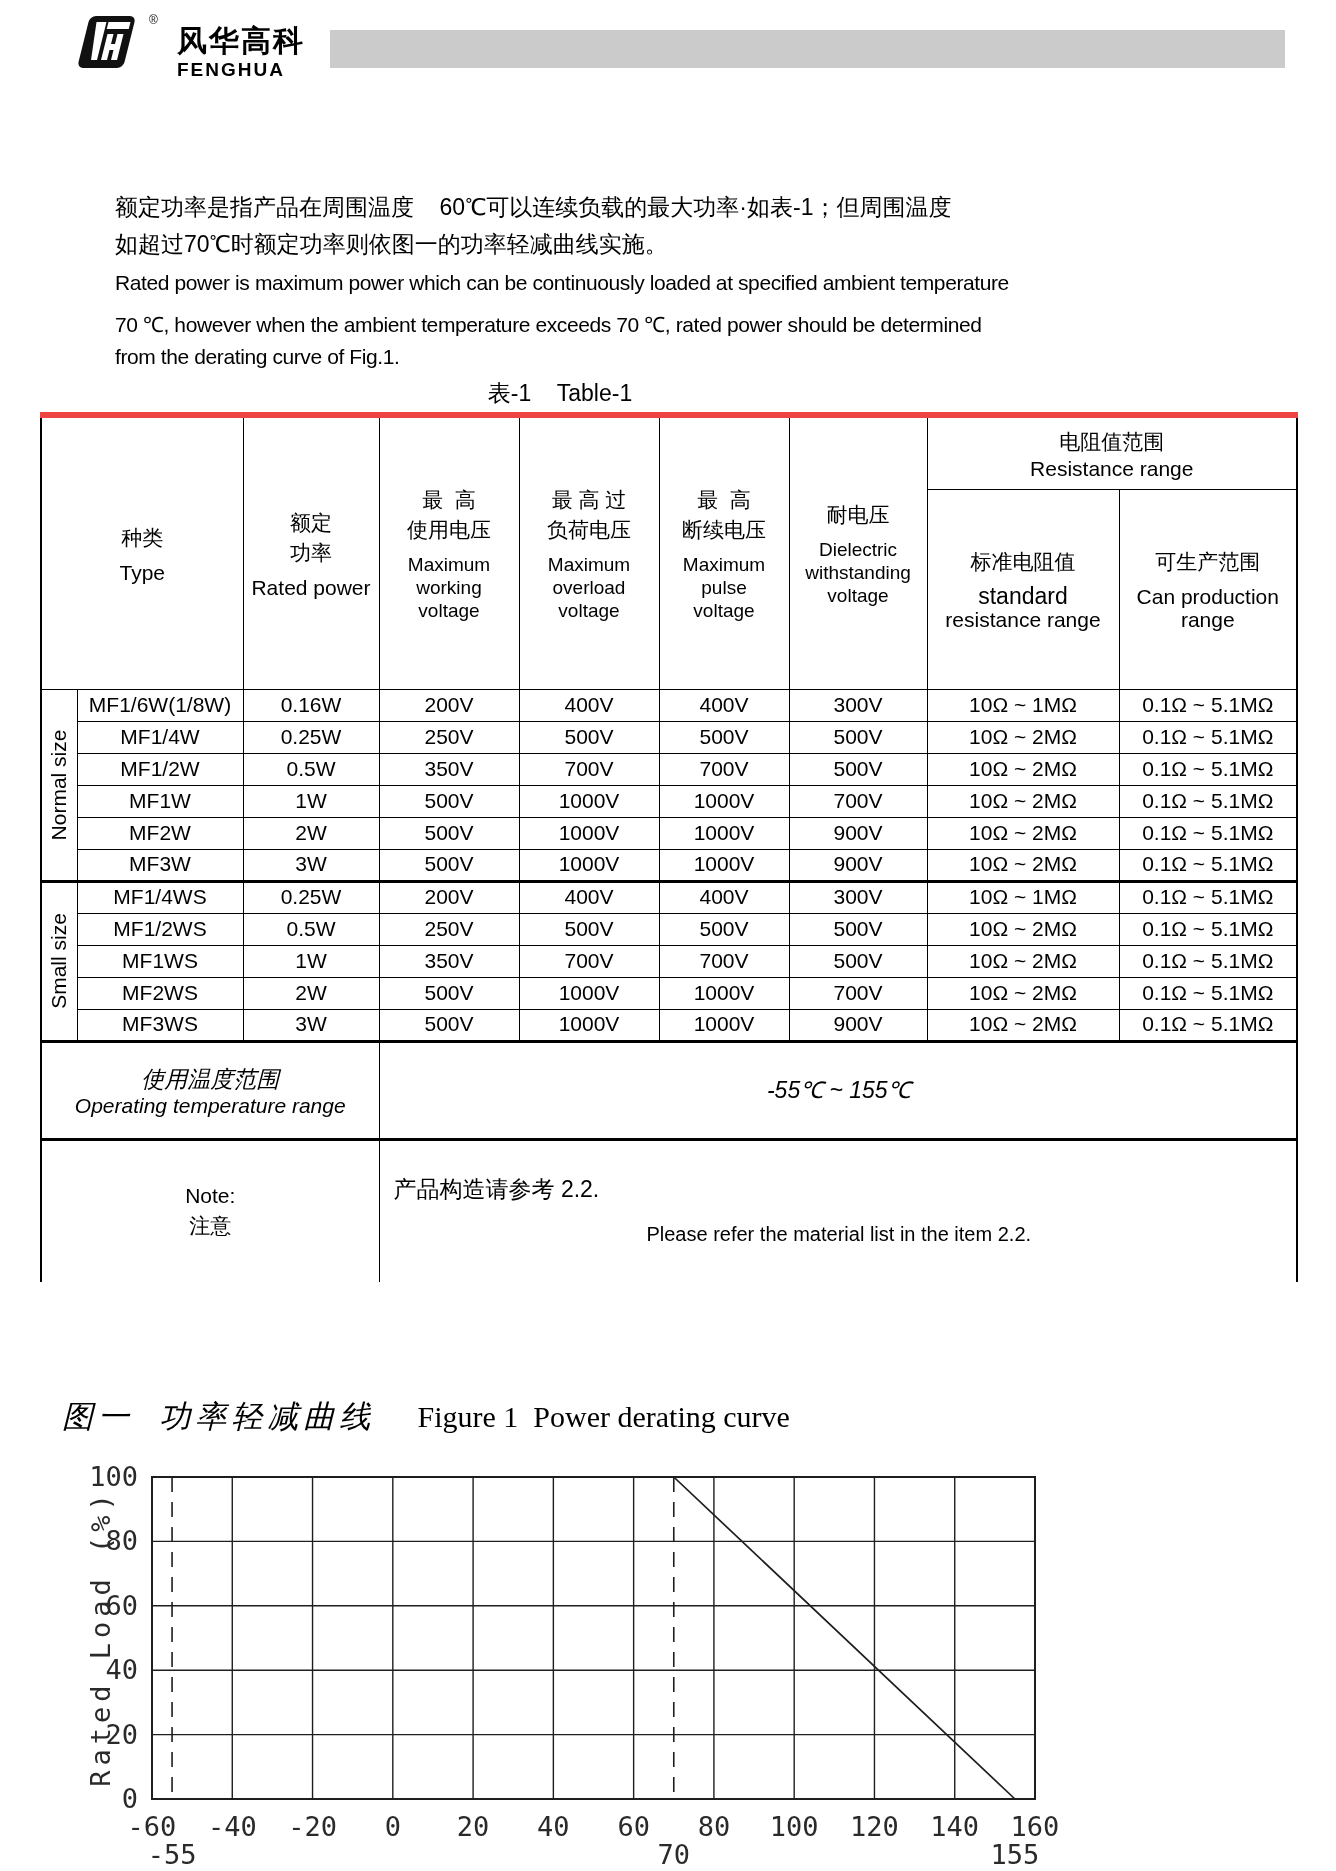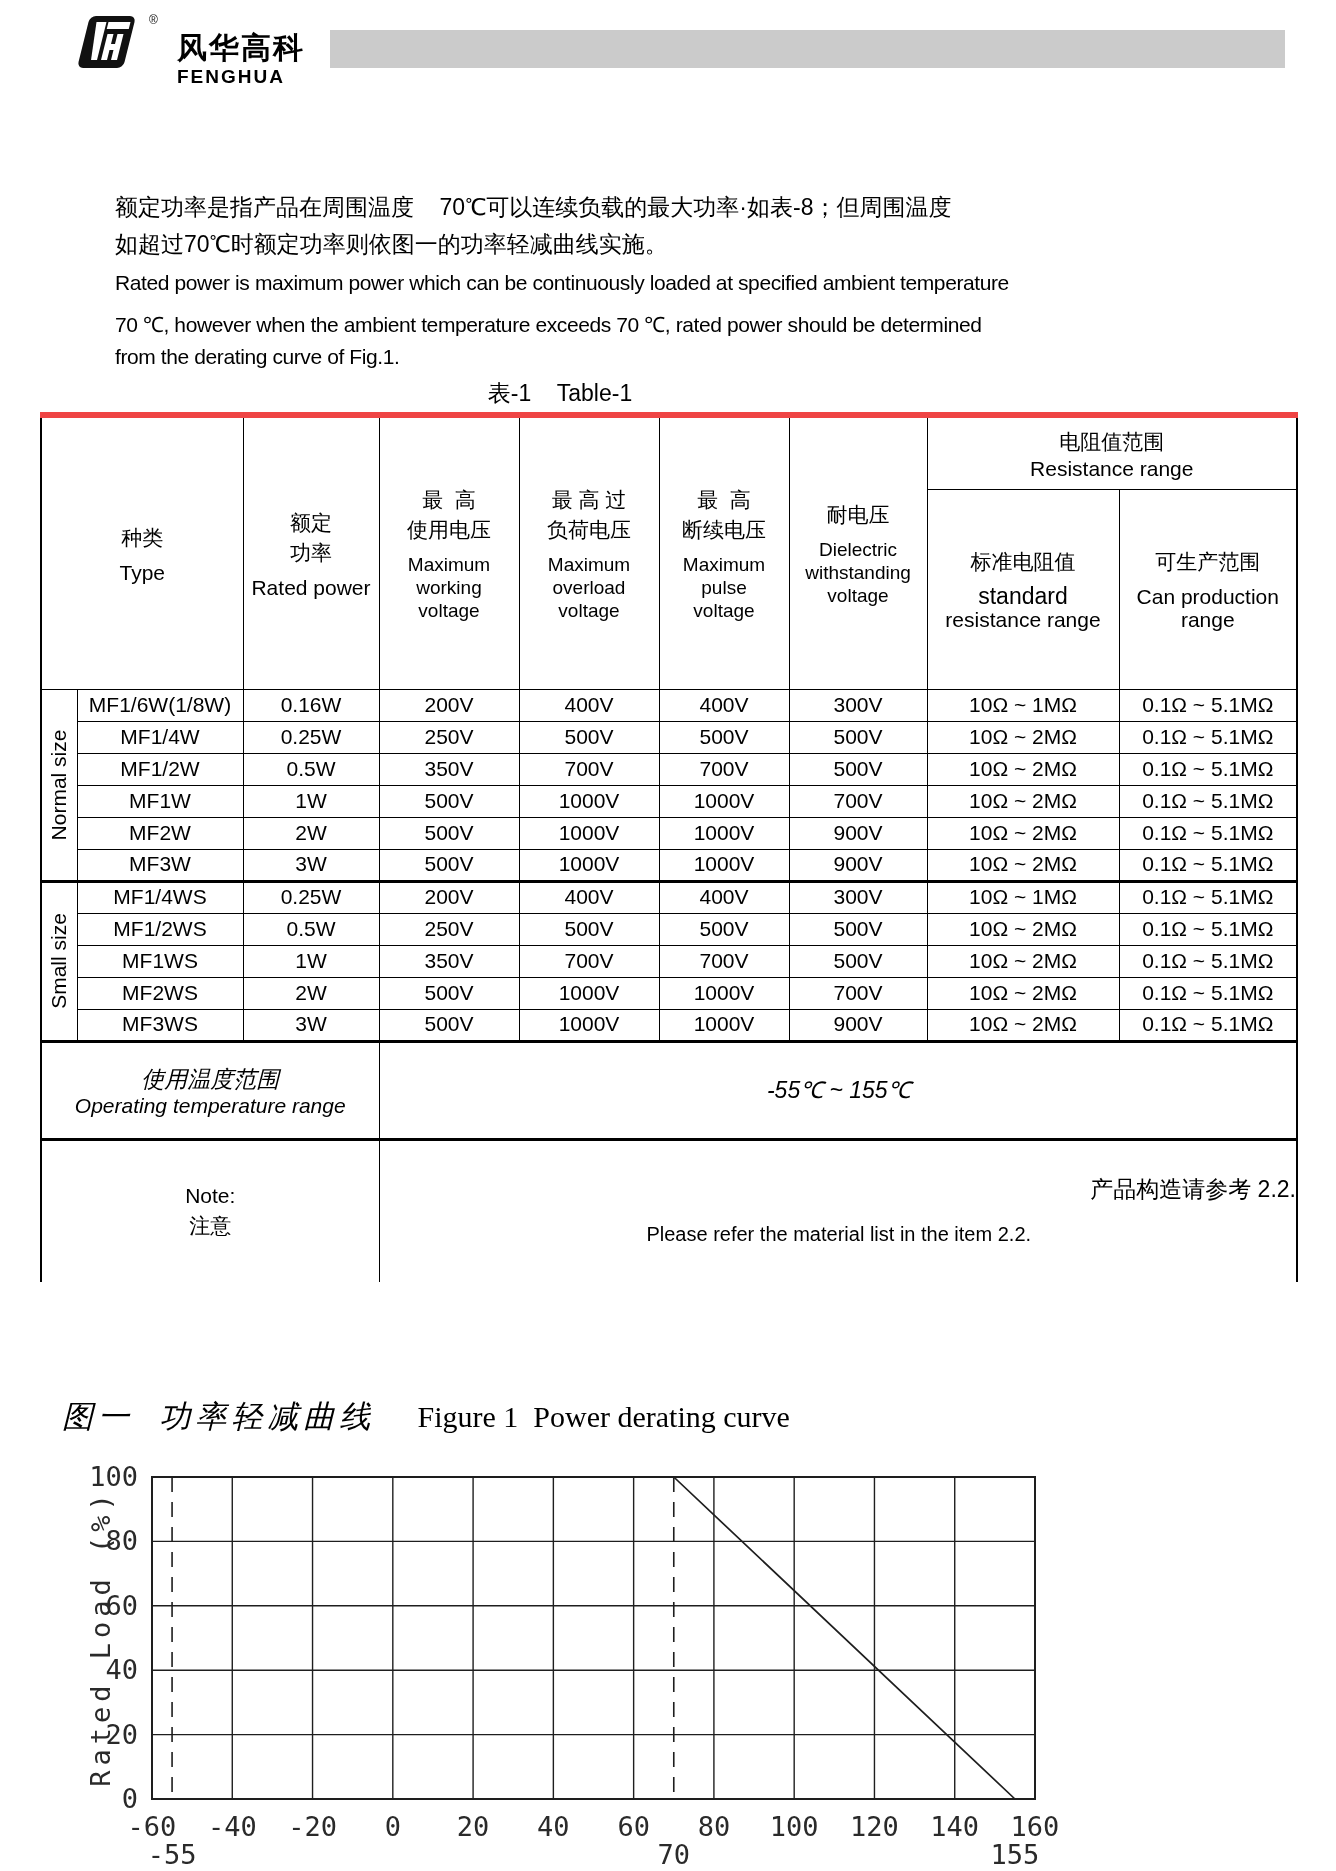--- a/index.html
+++ b/index.html
@@ -3,21 +3,21 @@
 <meta charset="utf-8">
 <style>
   html,body{margin:0;padding:0;background:#fff;}
   body{width:1336px;height:1871px;position:relative;overflow:hidden;
        font-family:"Liberation Sans",sans-serif;color:#000;}
   [data-name]{box-sizing:border-box;}
 
   
   .header{position:absolute;left:75px;top:12px;display:flex;align-items:flex-start;}
   .logo-mark{width:88px;height:64px;}
-  .brand{margin-left:14px;margin-top:21px;line-height:1;}
+  .brand{margin-left:14px;margin-top:14px;line-height:1;}
   .brand-zh{font-size:30px;font-weight:bold;letter-spacing:2px;}
   .brand-en{font-size:19px;font-weight:bold;letter-spacing:2px;margin-top:4px;}
   .header-bar{position:absolute;left:330px;top:30px;width:955px;height:38px;background:#cbcbcb;}
 
   
   .section{position:absolute;left:95px;top:183px;width:1200px;}
   .sec-title{font-size:25px;white-space:pre;}
   .zh-body{font-size:23px;line-height:37px;margin-left:20px;margin-top:6px;white-space:pre;}
   .en-body{font-size:21px;line-height:26px;margin-left:20px;margin-top:7px;white-space:pre;letter-spacing:-0.4px;}
 
@@ -34,21 +34,21 @@
   tr.datarow td{height:32px;}
   td.col-type{text-align:left;padding-left:6px;}
   td.size-cell{position:relative;}
   td.size-cell .vert{position:absolute;left:50%;top:50%;transform:translate(-50%,-50%) rotate(-90deg);
        white-space:nowrap;font-size:21px;}
   tr.thick-top td{border-top:3px solid #000;}
   tr.temp-row td{height:98px;font-style:italic;}
   tr.note-row td{height:143px;border-bottom:none;}
   td.val-left{text-align:left;}
   .temp-val{font-size:23px;padding-left:2px;}
-  .note-zh{font-size:23px;padding-left:14px;margin-bottom:18px;white-space:pre;text-align:right;}
+  .note-zh{font-size:23px;padding-left:14px;margin-bottom:18px;white-space:pre;text-align:left;}
   .note-en{font-size:20px;padding-left:2px;white-space:pre;text-align:center;}
   .note-label{font-size:21px;line-height:30px;}
   .hdr-zh{font-size:21px;line-height:30px;white-space:pre;}
   .gap8{height:8px;}
 
   
   .fig-caption{position:absolute;left:62px;top:1396px;display:flex;align-items:baseline;
        font-family:"Liberation Serif",serif;}
   .fig-zh{font-size:31px;font-style:italic;letter-spacing:5px;white-space:pre;}
   .fig-en{font-size:30px;margin-left:42px;white-space:pre;}
@@ -71,21 +71,21 @@
     <text x="74" y="12" font-size="12" fill="#111" data-name="registered-icon">®</text>
   </svg>
   <div class="brand" data-name="brand-block">
     <div class="brand-zh" data-name="brand-name-zh">风华高科</div>
     <div class="brand-en" data-name="brand-name-en">FENGHUA</div>
   </div>
 </div>
 <div class="header-bar" data-name="header-gray-bar"></div>
 
 <div class="section" data-name="section-rated-power">
-  <div class="zh-body" data-name="section-body-zh-line1">额定功率是指产品在周围温度    70℃可以连续负载的最大功率·如表-8；但周围温度</div>
+  <div class="zh-body" data-name="section-body-zh-line1">额定功率是指产品在周围温度    60℃可以连续负载的最大功率·如表-1；但周围温度</div>
   <div class="zh-body" style="margin-top:0;" data-name="section-body-zh-line2">如超过70℃时额定功率则依图一的功率轻减曲线实施。</div>
   <div class="en-body" data-name="section-body-en-line1">Rated power is maximum power which can be continuously loaded at specified ambient temperature</div>
   <div class="en-body" style="margin-top:16px;" data-name="section-body-en-line2">70 ℃, however when the ambient temperature exceeds 70 ℃, rated power should be determined</div>
   <div class="en-body" style="margin-top:6px;" data-name="section-body-en-line3">from the derating curve of Fig.1.</div>
 </div>
 
 <div class="tbl-title" data-name="table-title">表-1    Table-1</div>
 
 <table class="main" data-name="spec-table">
   <colgroup>

